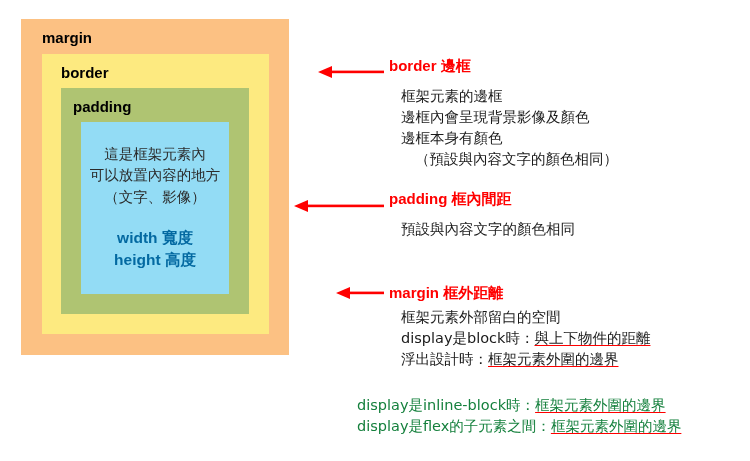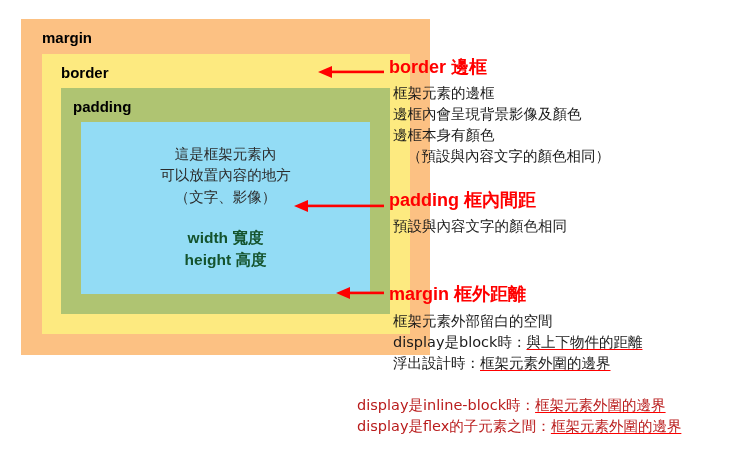--- a/index.html
+++ b/index.html
@@ -13,21 +13,21 @@
     font-family: "Liberation Sans", "DejaVu Sans", sans-serif;
     overflow: hidden;
     position: relative;
   }
 
   
   #boxmodel {
     position: absolute;
     left: 21px;
     top: 19px;
-    width: 409px;
+    width: 268px;
     height: 336px;
   }
   .box-margin {
     position: absolute;
     inset: 0;
     background: #fcc183;
     box-sizing: border-box;
   }
   .box-border {
     position: absolute;
@@ -81,71 +81,71 @@
     font-family: "DejaVu Sans", "Liberation Sans", sans-serif;
   }
   .content-dims {
     position: absolute;
     left: 0;
     right: 0;
     top: 105px;
     text-align: center;
     font-size: 15.5px;
     font-weight: bold;
-    color: #14532d;
+    color: #0369a1;
     line-height: 1.42;
     font-family: "Liberation Sans", "DejaVu Sans", sans-serif;
   }
 
   
   .arrow {
     position: absolute;
     height: 14px;
   }
   .arrow svg { display: block; }
 
   
   .ann {
     position: absolute;
     left: 389px;
   }
   .ann-title {
-    font-size: 18px;
+    font-size: 15px;
     font-weight: bold;
     color: #ff0000;
     line-height: 1.15;
     white-space: nowrap;
     margin: 0 0 5px 0;
   }
   .ann-body {
     font-size: 14.5px;
     color: #1a1a1a;
     line-height: 1.45;
     font-family: "DejaVu Sans", "Liberation Sans", sans-serif;
-    margin: 4px;
+    margin: 12px;
   }
   .ann-body div { white-space: nowrap; }
   .ann-body .indent { padding-left: 14px; }
   .ul-red {
     text-decoration: underline;
     text-decoration-color: #ff0000;
     text-underline-offset: 2px;
   }
 
   #ann-border  { top: 57px; }
   #ann-padding { top: 190px; }
   #ann-margin  { top: 284px; }
 
   #ann-margin .ann-body { margin-top: 6px; }
   #ann-extra {
     position: absolute;
     left: 357px;
     top: 395px;
     font-size: 14.5px;
-    color: #b91c1c;
+    color: #15803d;
     line-height: 1.45;
     font-family: "DejaVu Sans", "Liberation Sans", sans-serif;
   }
   #ann-extra div { white-space: nowrap; }
 </style>
 </head>
 <body>
 
 <div id="boxmodel">
 

